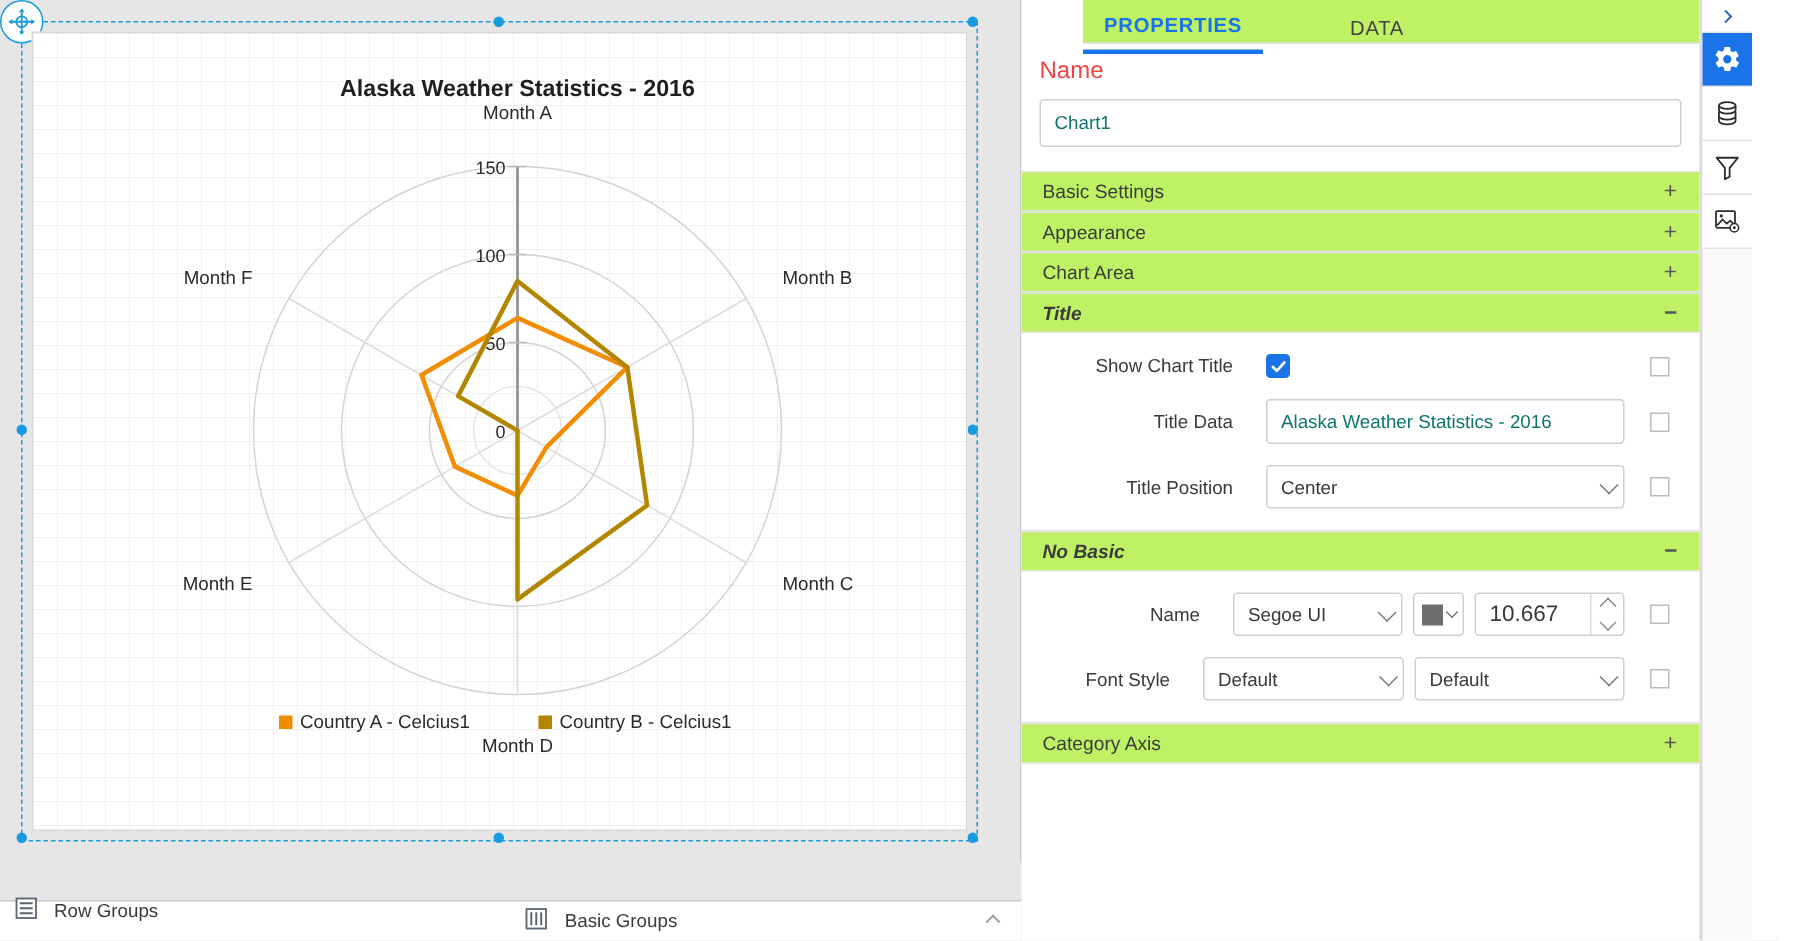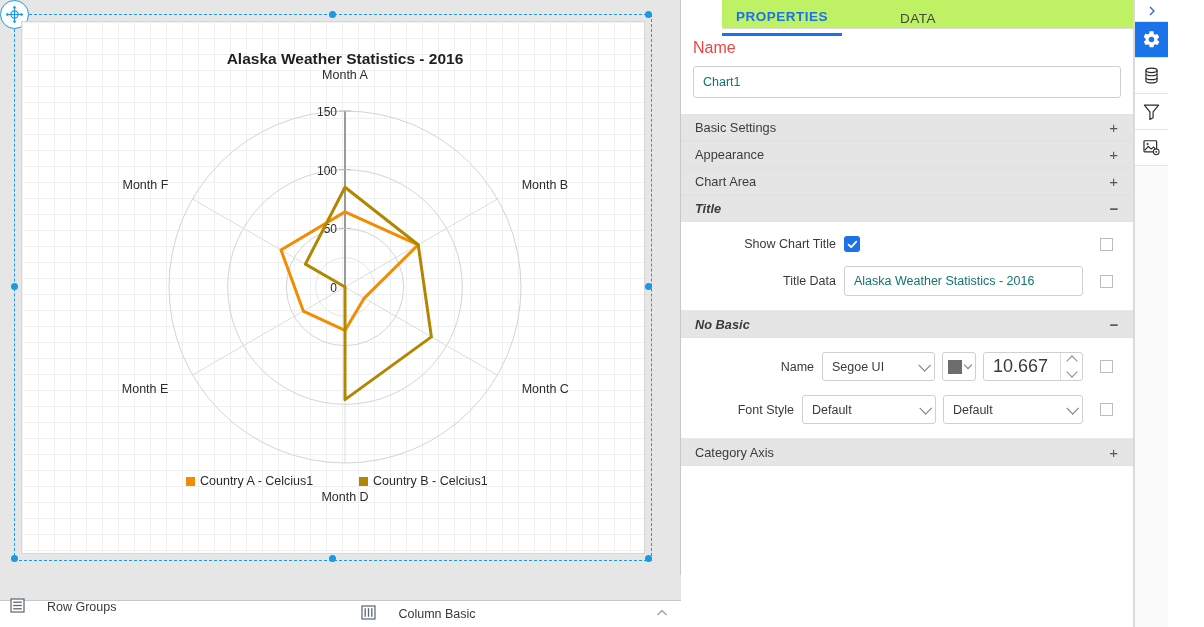--- a/index.html
+++ b/index.html
@@ -35,21 +35,21 @@
   }
   .chart-svg-wrap { position:absolute; left:0; top:0; width:624px; height:533px; }
   .designer-gutter { position:absolute; left:0; top:575px; width:681px; height:26px; background:#e6e6e6; }
 
   
   .group-bar {
     position:absolute; left:0; bottom:0; width:681px; height:27px;
     background:#fff; border-top:1px solid #c8c8c8;
     display:flex; align-items:center; font-size:12.5px; color:#3a3a3a;
   }
-  .group-item { display:flex; align-items:center; gap:22px; }
+  .group-item { display:flex; align-items:center; gap:11px; }
   .group-item.row { margin-left:10px; }
   .group-item.col { margin-left:235px; }
   .collapse-caret { position:absolute; right:12px; top:5px; color:#9aa4ad; font-size:14px; }
 
   
   .props { position:relative; width:487px; height:627px; background:#fff; display:flex; }
   .props-main { width:453px; height:627px; overflow:hidden; border-right:1px solid #d9d9d9; }
 
   .tabs { display:flex; height:29px; border-bottom:1px solid #dcdcdc; background:#bef264;margin-left:41px; }
   .tab {
@@ -60,31 +60,31 @@
 
   .name-section { padding:10px 12px 16px 12px; }
   .name-label { font-size:16px; color:#ef4444; margin-bottom:9px; }
   .text-input {
     width:100%; height:32px; border:1px solid #cfcfcf; border-radius:3px;
     padding:0 9px; font-size:12.5px; color:#0f766e; font-family:"Liberation Sans", sans-serif;
     background:#fff; outline:none;
   }
 
   .acc-head {
-    height:27px; background:#e5e5e5; border-top:1px solid #e2e2e2; border-bottom:1px solid #e2e2e2;
+    height:27px; background:#bef264; border-top:1px solid #e2e2e2; border-bottom:1px solid #e2e2e2;
     display:flex; align-items:center; justify-content:space-between;
     padding:0 15px 0 14px; font-size:12.8px; color:#3c3c3c; cursor:pointer;
   }
   .acc-head.open { font-weight:700;font-style:italic; }
   .acc-sign { font-size:15px; color:#555; line-height:1; }
 
   .acc-body { padding:14px 0 10px 0; background:#fff; border-bottom:1px solid #e8e8e8;}
   .row { display:flex; align-items:center; margin-bottom:14px; padding-right:10px; }
   .row:last-child { margin-bottom:4px; }
-  .row-label { width:163px; text-align:right; padding-right:8px; font-size:12.5px; color:#3a3a3a; }
+  .row-label { width:163px; text-align:right; padding-right:22px; font-size:12.5px; color:#3a3a3a; }
   .row-ctrl { flex:1; display:flex; align-items:center; gap:7px; }
   .expr-box {
     width:13px; height:13px; border:1px solid #bdbdbd; background:#fff;
     margin-left:10px; margin-right:10px; flex:none;
   }
 
   .cb-on {
     width:16px; height:16px; border-radius:3px; background:#1a73e8;
     display:inline-flex; align-items:center; justify-content:center; flex:none;
   }
@@ -99,21 +99,21 @@
     transform-origin:center; rotate:45deg; margin-top:-3px;
   }
   .sw-btn {
     width:34px; height:29px; border:1px solid #cfcfcf; border-radius:3px;
     display:flex; align-items:center; justify-content:center; gap:3px; background:#fff; cursor:pointer;
   }
   .sw-chip { width:14px; height:14px; background:#6d6d6d; }
   .sw-chev { width:6px; height:6px; border-right:1.2px solid #777; border-bottom:1.2px solid #777; rotate:45deg; margin-top:-3px;}
   .spin {
     position:relative; height:29px; border:1px solid #cfcfcf; border-radius:3px;
-    display:flex; align-items:center; padding:0 26px 0 9px; font-size:18px; color:#3a3a3a; background:#fff;
+    display:flex; align-items:center; padding:0 26px 0 9px; font-size:15px; color:#3a3a3a; background:#fff;
   }
   .spin-arrows {
     position:absolute; right:0; top:0; bottom:0; width:22px;
     border-left:1px solid #dcdcdc; display:flex; flex-direction:column;
   }
   .spin-arrows div { flex:1; display:flex; align-items:center; justify-content:center; cursor:pointer; }
   .sp-up, .sp-dn { width:8px; height:8px; border-right:1.3px solid #8a8a8a; border-bottom:1.3px solid #8a8a8a; }
   .sp-up { rotate:225deg; margin-top:3px;}
   .sp-dn { rotate:45deg; margin-bottom:3px;}
 
@@ -213,21 +213,21 @@
       </div>
       <div class="group-item col">
         <span>
           <svg width="15" height="15" viewBox="0 0 15 15">
             <rect x="1" y="1" width="13" height="13" fill="#fff" stroke="#5a6570" stroke-width="1.2"></rect>
             <line x1="4.2" y1="3.2" x2="4.2" y2="11.8" stroke="#5a6570" stroke-width="1.3"></line>
             <line x1="7.5" y1="3.2" x2="7.5" y2="11.8" stroke="#5a6570" stroke-width="1.3"></line>
             <line x1="10.8" y1="3.2" x2="10.8" y2="11.8" stroke="#5a6570" stroke-width="1.3"></line>
           </svg>
         </span>
-        <span>Column Basic</span>
+        <span>Basic Groups</span>
       </div>
       <span class="collapse-caret">
         <svg width="14" height="14" viewBox="0 0 14 14">
           <polyline points="2.5,9 7,4.5 11.5,9" fill="none" stroke="#9aa4ad" stroke-width="1.4"></polyline>
         </svg>
       </span>
     </div>
   </div>
 
   <div class="props">
@@ -275,20 +275,30 @@
         </div>
 
         <div class="row">
           <div class="row-label">Title Data</div>
           <div class="row-ctrl">
             <input class="text-input" style="height: 30px;" type="text" value="Alaska Weather Statistics - 2016">
             <span class="expr-box"></span>
           </div>
         </div>
 
+        <div class="row">
+          <div class="row-label">Title Position</div>
+          <div class="row-ctrl">
+            <div class="select" style="flex:1;">
+              <span>Center</span>
+              <span class="chev"></span>
+            </div>
+            <span class="expr-box"></span>
+          </div>
+        </div>
       </div>
 
       <div class="acc-head open">
         <span>No Basic</span>
         <span class="acc-sign">−</span>
       </div>
       <div class="acc-body">
         <div class="row">
           <div class="row-label">Name</div>
           <div class="row-ctrl">

